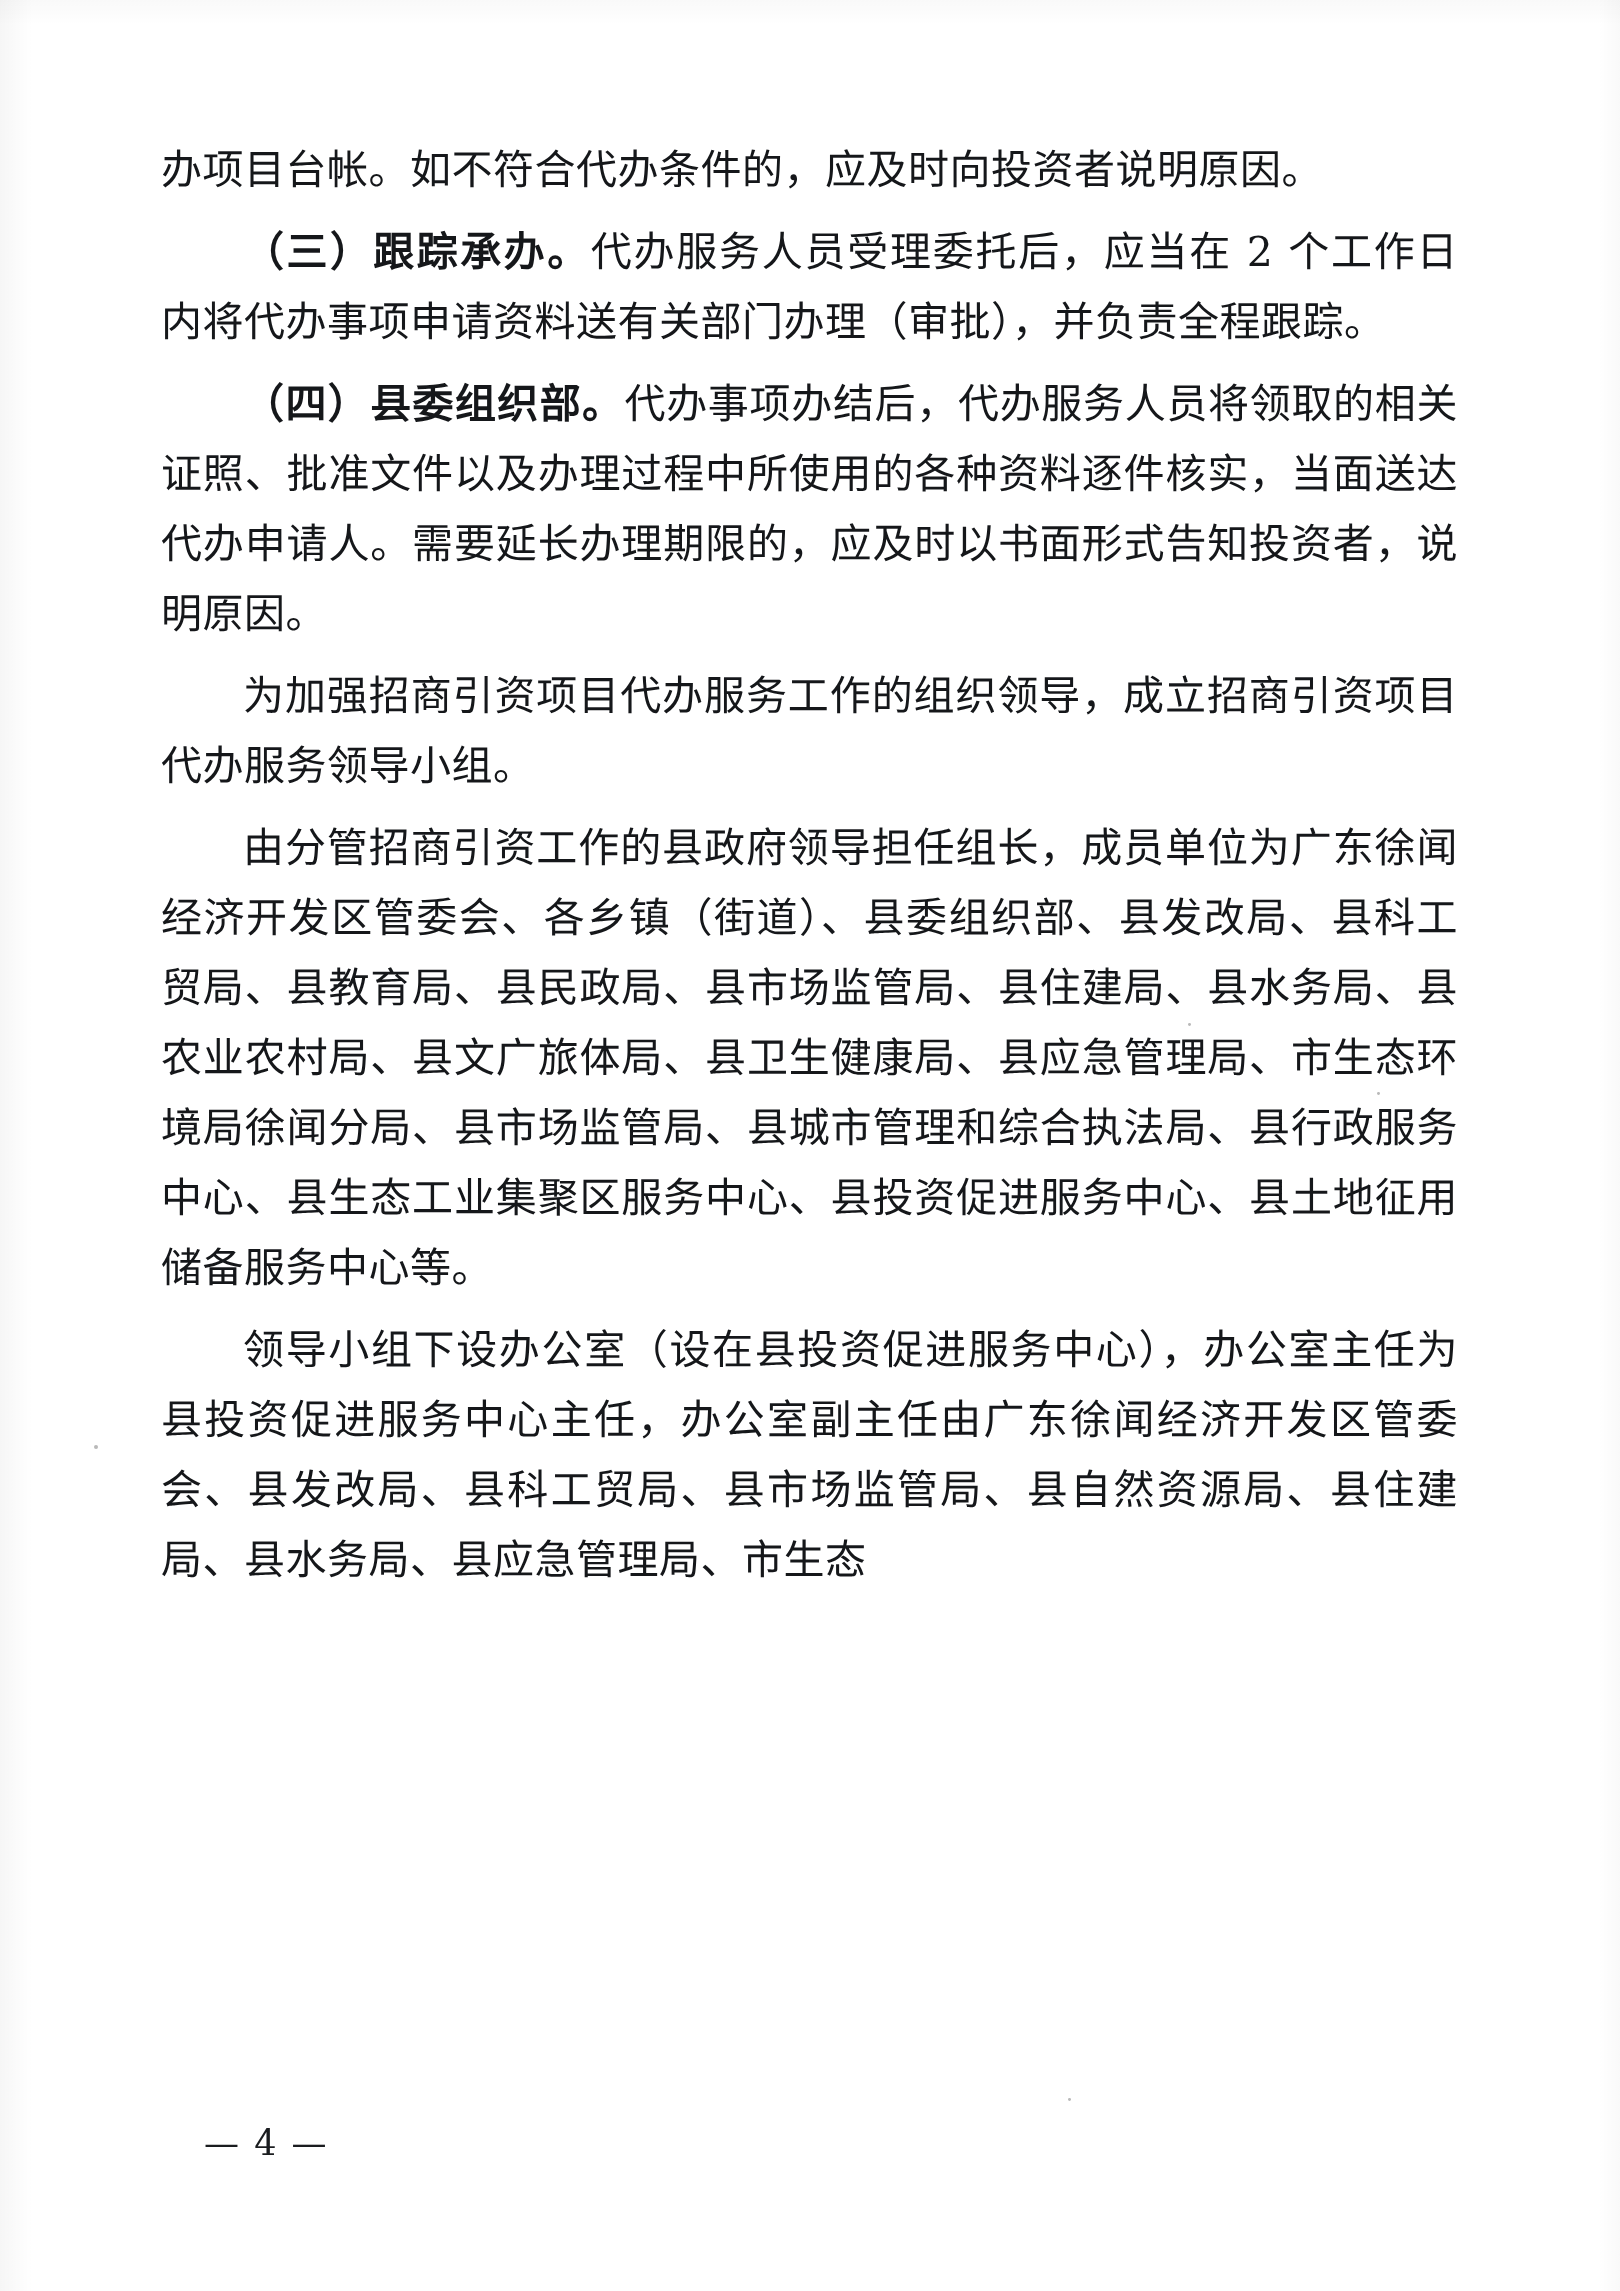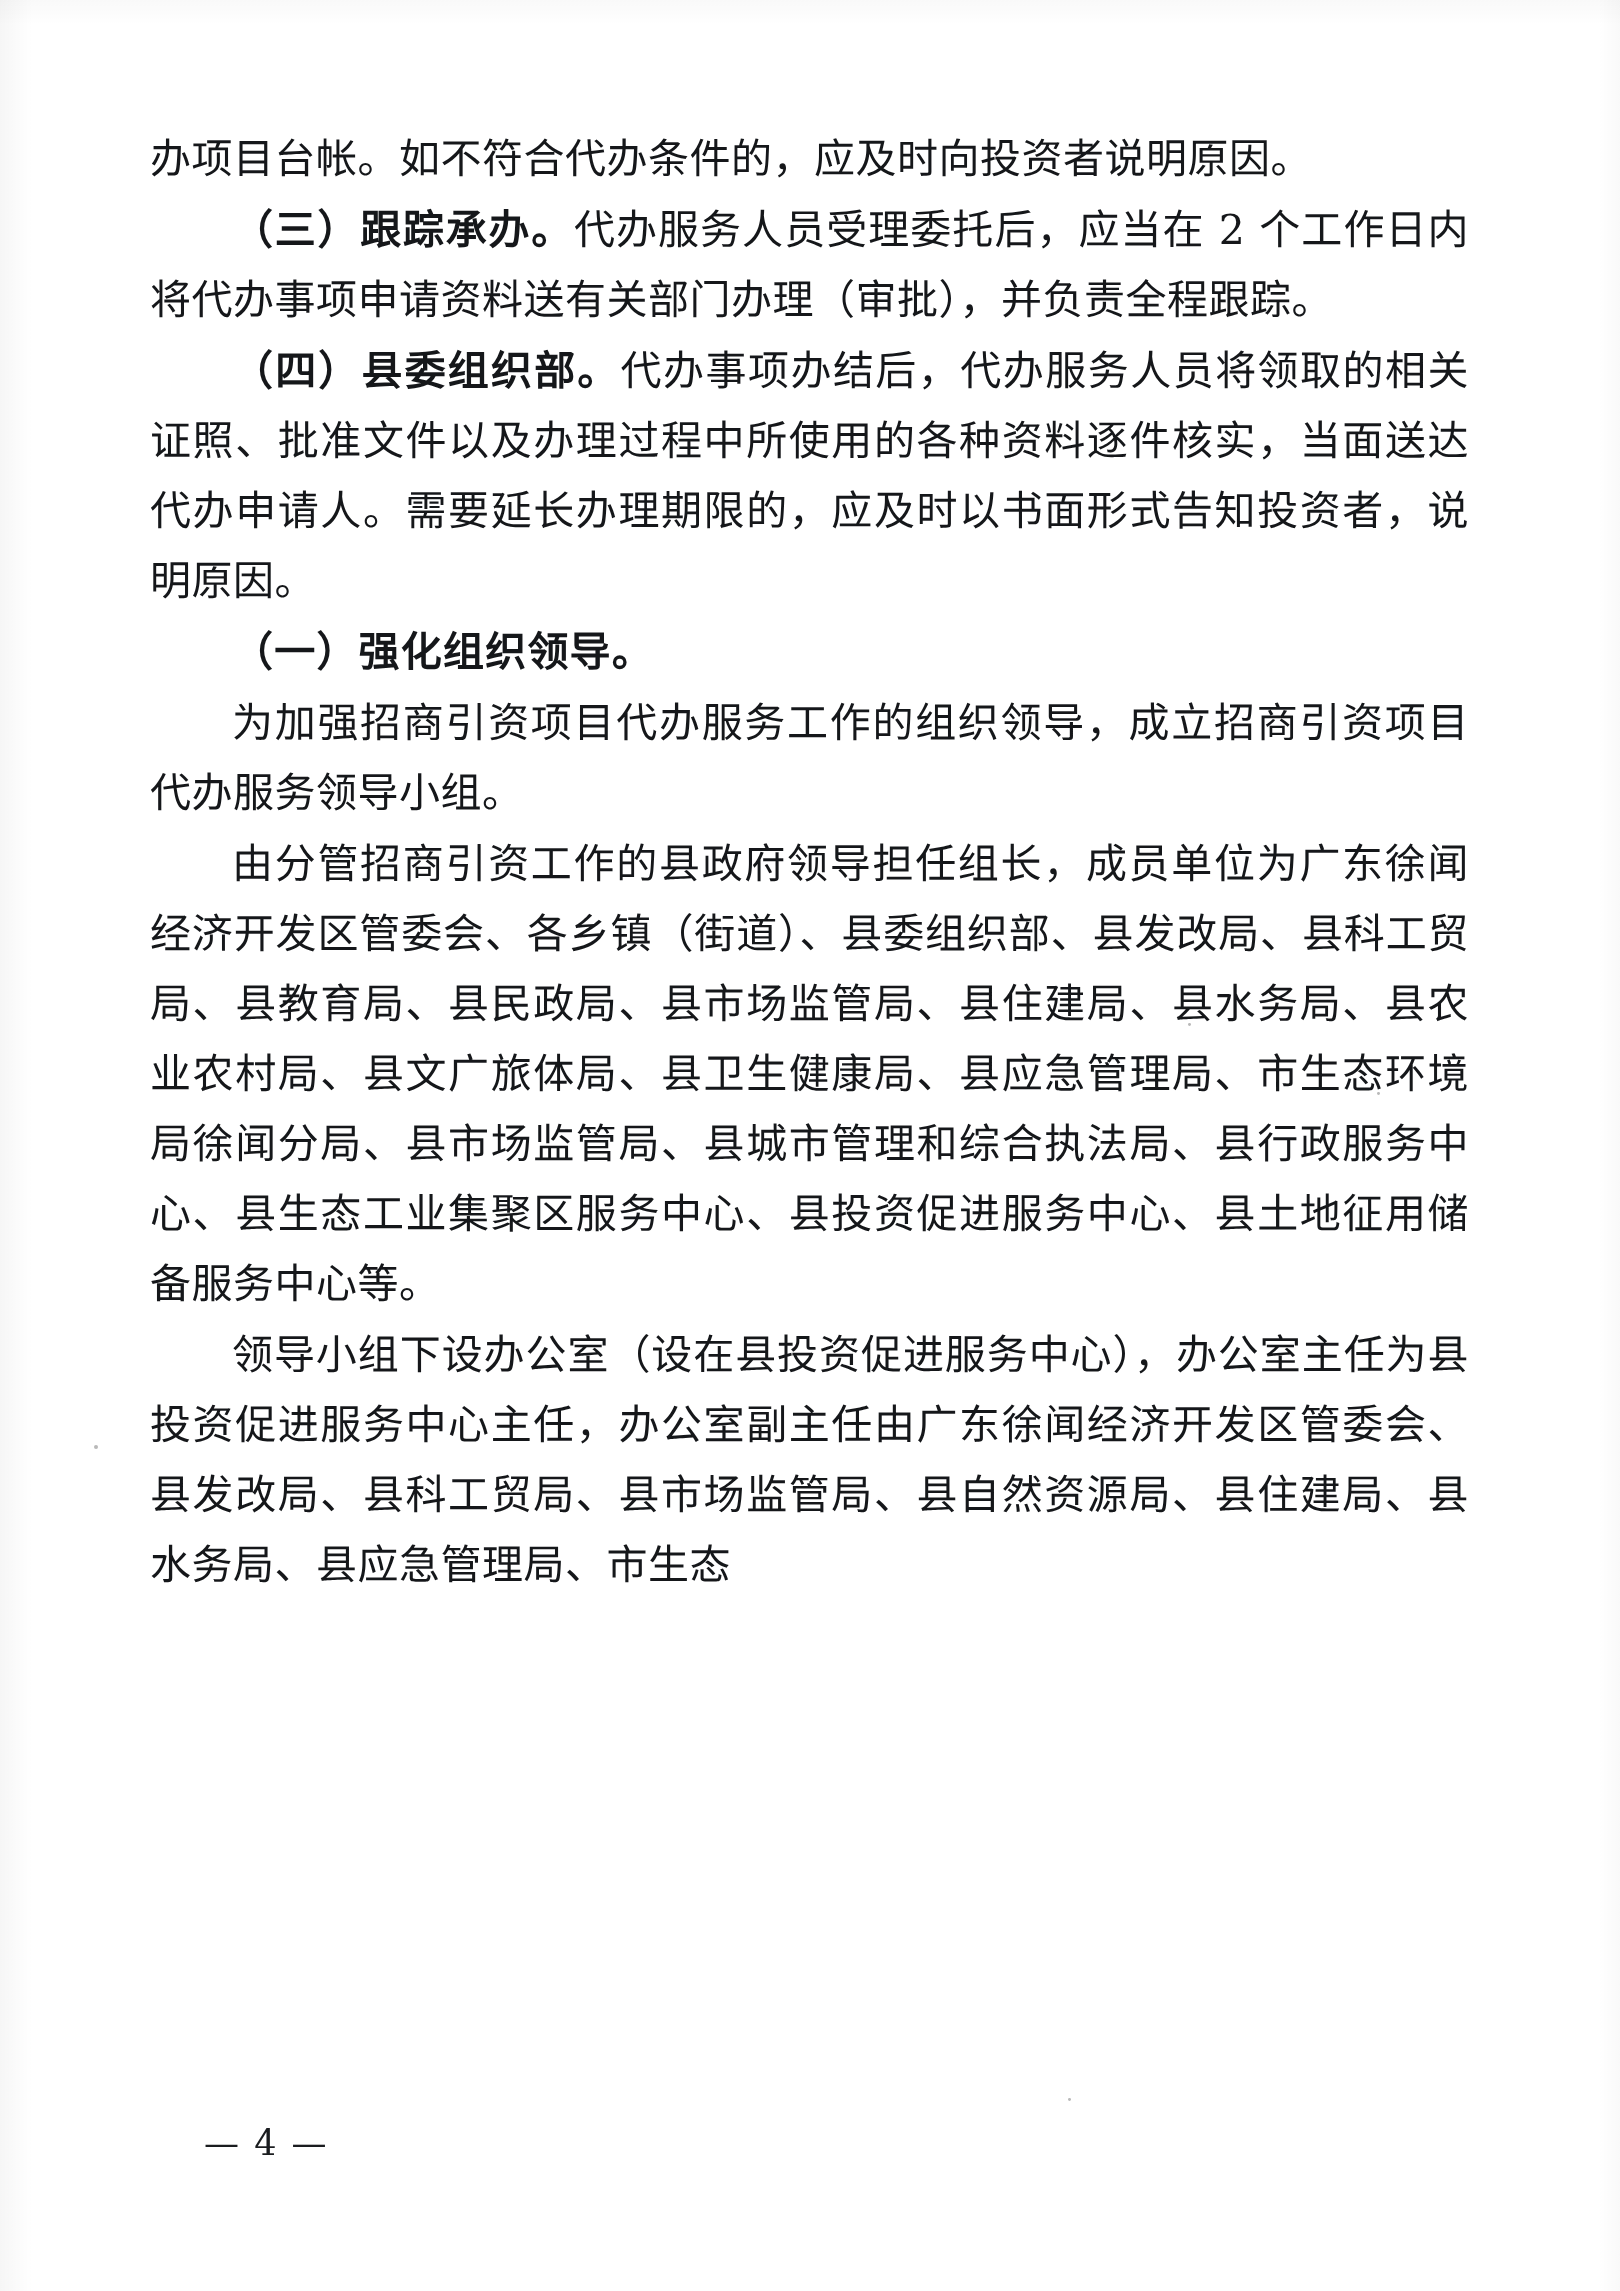--- a/index.html
+++ b/index.html
@@ -36,21 +36,21 @@
 
   .body-area {
     position: absolute;
     left: 149px;
     top: 123px;
     width: 1321px;
   }
 
   
   p.para {
-    margin: 1px;
+    margin: 12px;
     font-family: "DejaVu Serif", "Liberation Serif", serif;
     font-size: 41px;
     line-height: 70px;
     color: #15171a;
     text-align: justify;
     text-justify: inter-character;
     letter-spacing: 0.5px;
     word-break: break-all;
     -webkit-font-smoothing: antialiased;
   }
@@ -99,21 +99,20 @@
 
     <p class="para indent">
       <span class="lead-bold">（三）跟踪承办。</span><span>代办服务人员受理委托后，应当在 2 个工作日内将代办事项申请资料送有关部门办理（审批），并负责全程跟踪。</span>
     </p>
 
     <p class="para indent">
       <span class="lead-bold">（四）县委组织部。</span><span>代办事项办结后，代办服务人员将领取的相关证照、批准文件以及办理过程中所使用的各种资料逐件核实，当面送达代办申请人。需要延长办理期限的，应及时以书面形式告知投资者，说明原因。</span>
     </p>
 
 
-    <p class="para indent bold-head">（一）强化组织领导。</p>
 
     <p class="para indent">为加强招商引资项目代办服务工作的组织领导，成立招商引资项目代办服务领导小组。</p>
 
     <p class="para indent">由分管招商引资工作的县政府领导担任组长，成员单位为广东徐闻经济开发区管委会、各乡镇（街道）、县委组织部、县发改局、县科工贸局、县教育局、县民政局、县市场监管局、县住建局、县水务局、县农业农村局、县文广旅体局、县卫生健康局、县应急管理局、市生态环境局徐闻分局、县市场监管局、县城市管理和综合执法局、县行政服务中心、县生态工业集聚区服务中心、县投资促进服务中心、县土地征用储备服务中心等。</p>
 
     <p class="para indent">领导小组下设办公室（设在县投资促进服务中心），办公室主任为县投资促进服务中心主任，办公室副主任由广东徐闻经济开发区管委会、县发改局、县科工贸局、县市场监管局、县自然资源局、县住建局、县水务局、县应急管理局、市生态</p>
 
   </div>
 
   <div class="footer">

